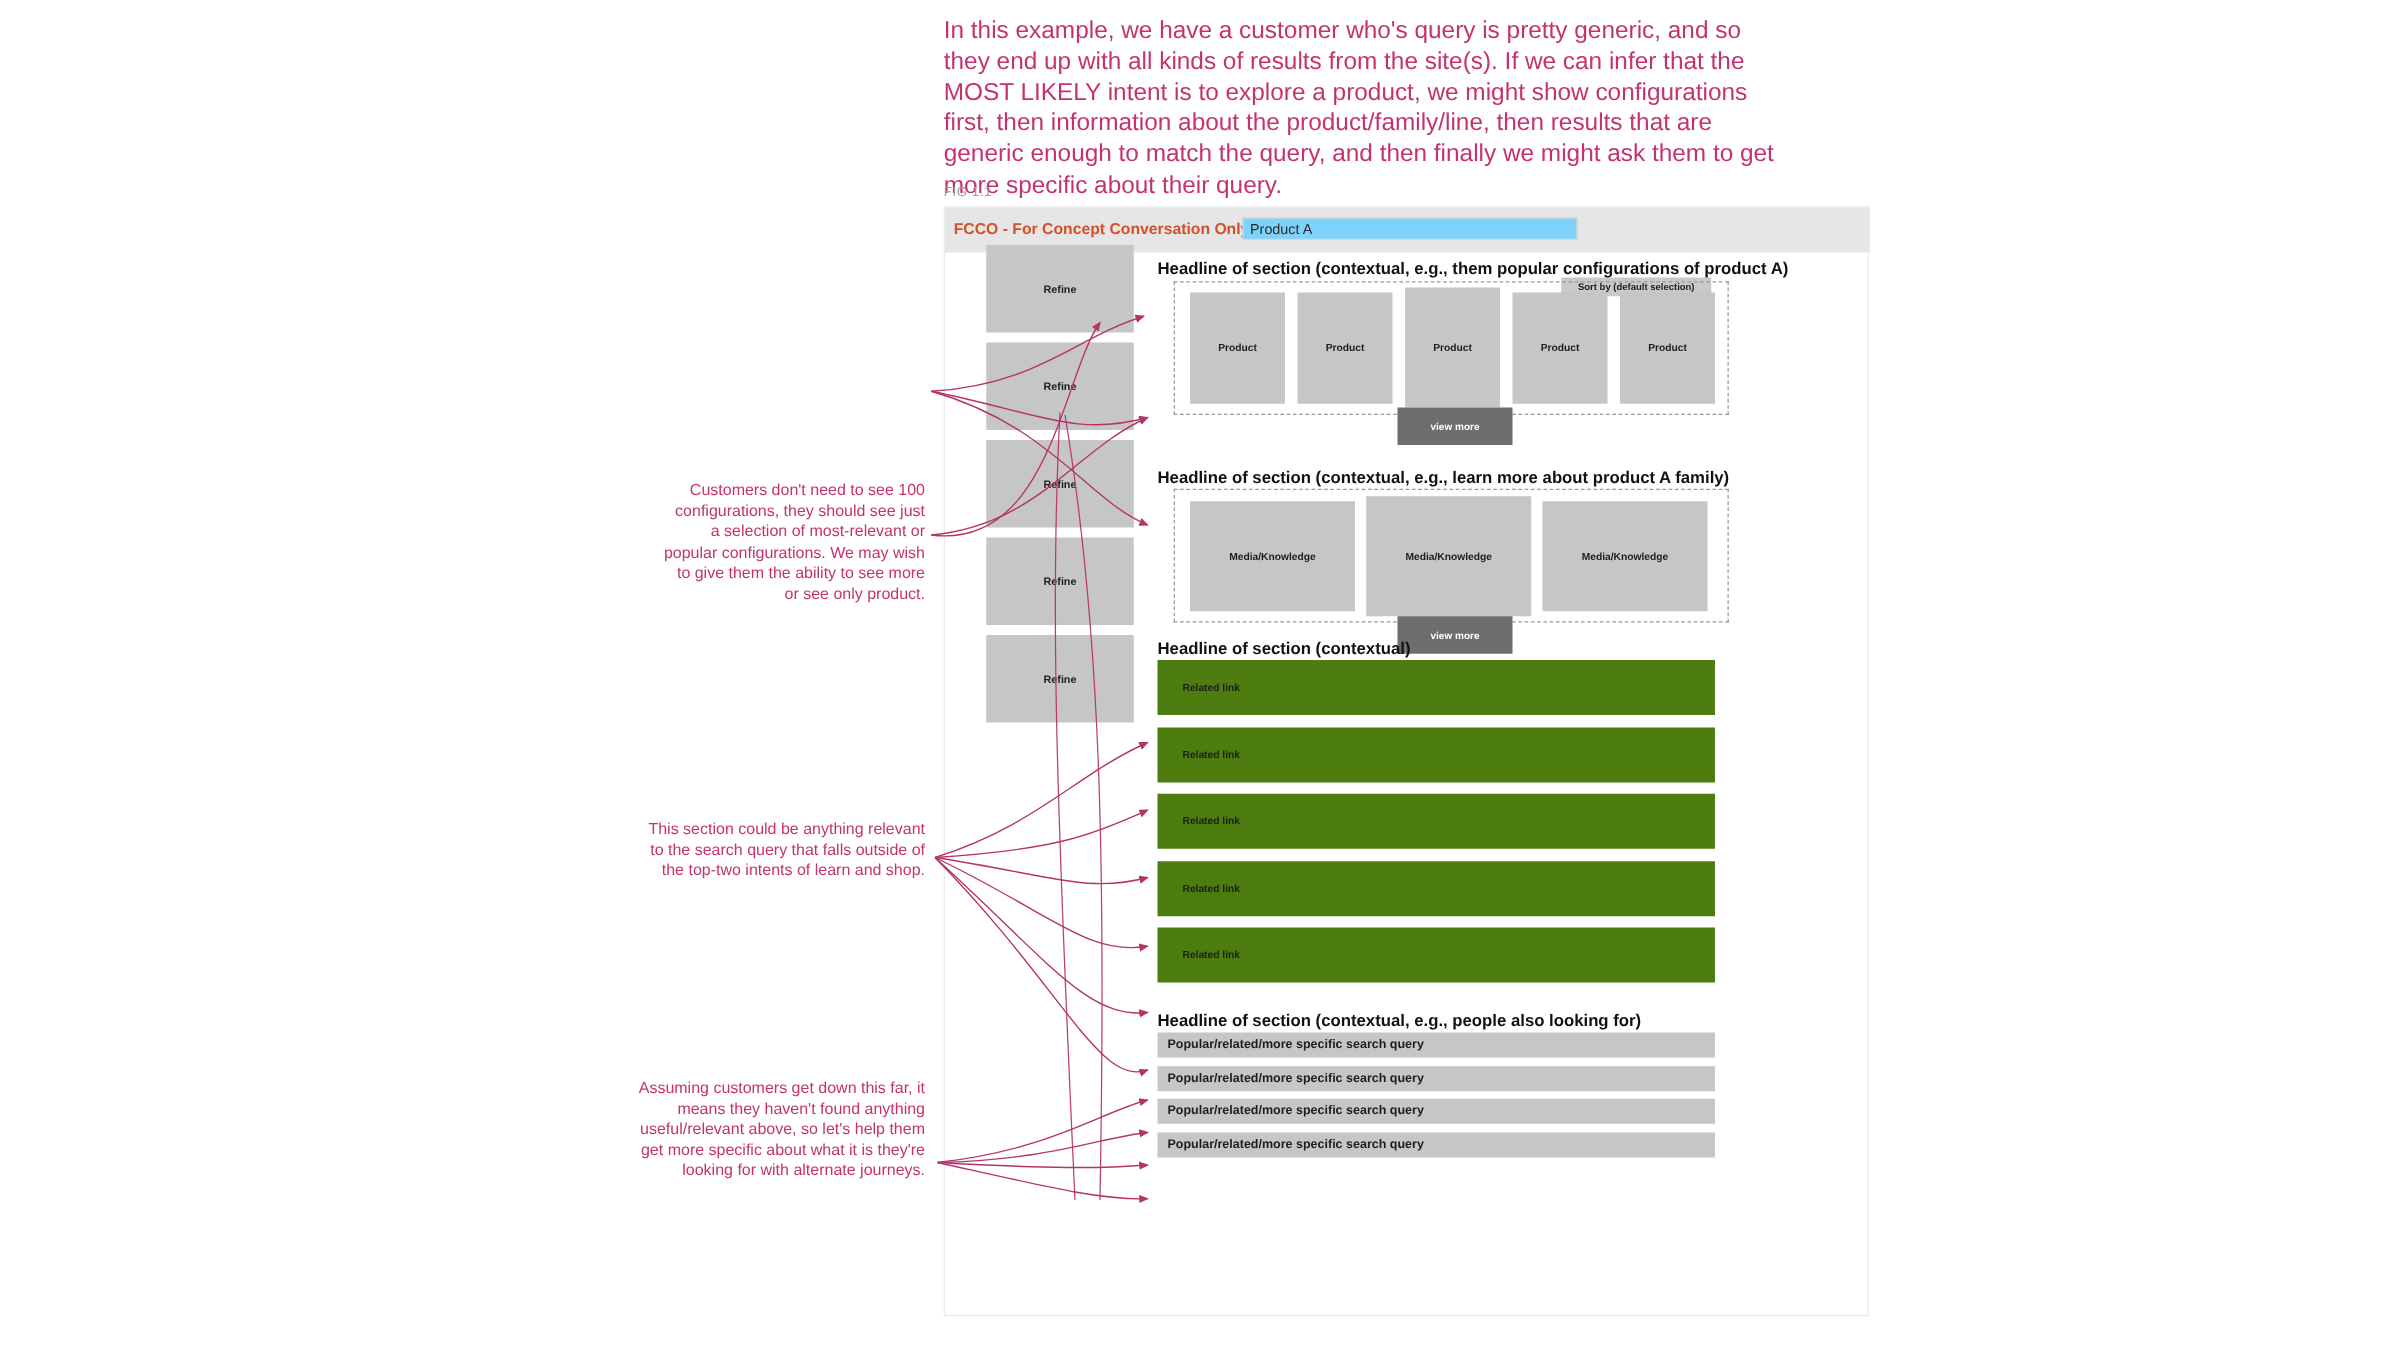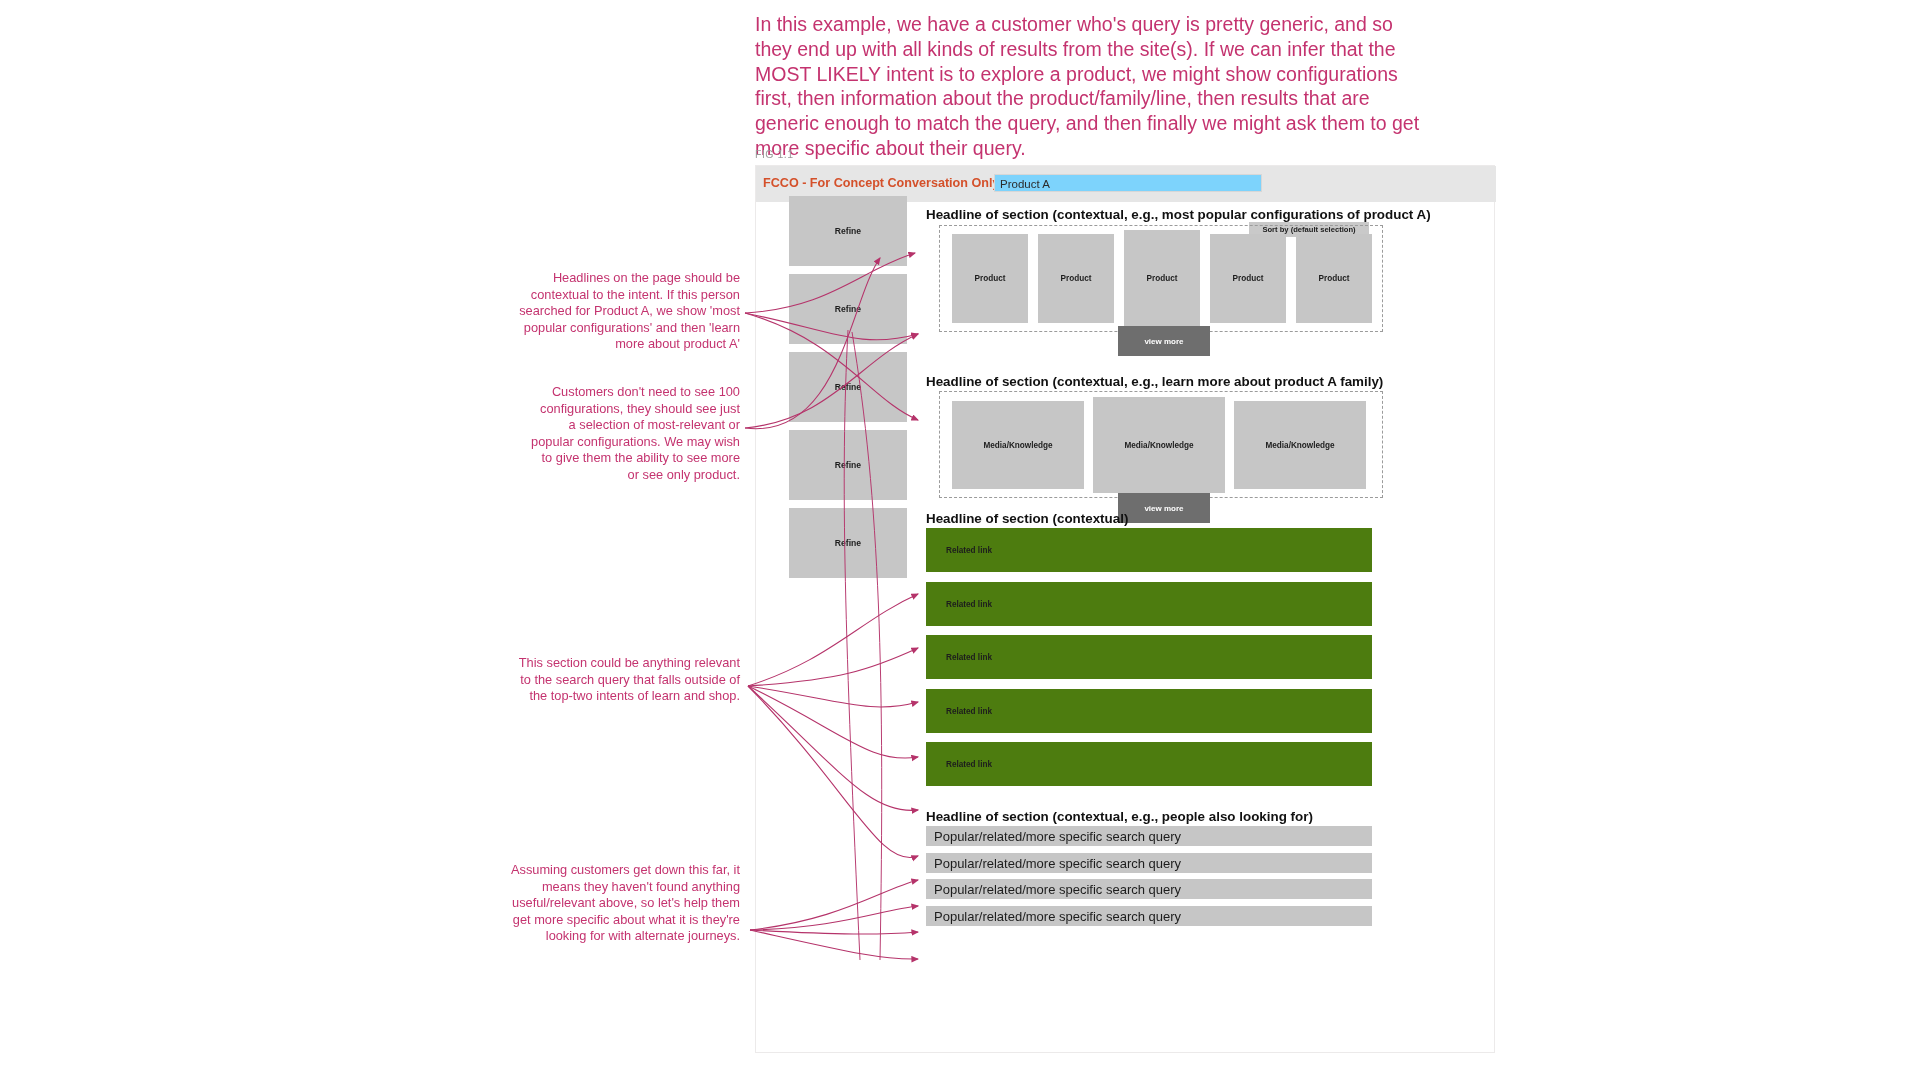--- a/index.html
+++ b/index.html
@@ -91,21 +91,21 @@
   .bar-row span {
     position:absolute; left:20px; top:50%; transform:translateY(-50%);
     font-size:8.2px; font-weight:bold; color:#1d1d1d; white-space:nowrap;
   }
 
   .query-row {
     position:absolute; left:170px; background:#c6c6c6;
   }
   .query-row span {
     position:absolute; left:8px; top:50%; transform:translateY(-50%);
-    font-size:13px; font-weight:normal; color:#1d1d1d; white-space:nowrap;
+    font-size:10px; font-weight:bold; color:#1d1d1d; white-space:nowrap;
   }
 
   
   .anno {
     position:absolute; color:#c4336f; font-size:12.8px; line-height:16.6px;
     text-align:right;
   }
 
   svg.wires { position:absolute; left:0; top:0; width:1920px; height:1080px;
               pointer-events:none; }
@@ -139,21 +139,21 @@
     <div class="refine" style="top:186px;height:70px;">
         <span>Refine</span>
       </div>
     <div class="refine" style="top:264px;height:70px;">
         <span>Refine</span>
       </div>
     <div class="refine" style="top:342px;height:70px;">
         <span>Refine</span>
       </div>
 
-    <div class="headline" style="top:41px;">Headline of section (contextual, e.g., most popular configurations of product A)</div>
+    <div class="headline" style="top:41px;">Headline of section (contextual, e.g., them popular configurations of product A)</div>
     <div class="dashed" style="left:183px;top:59px;width:444px;height:107px;"></div>
     <div class="card" style="left:196px;top:68px;width:76px;height:89px;">
         <span>Product</span>
       </div>
     <div class="card" style="left:282px;top:68px;width:76px;height:89px;">
         <span>Product</span>
       </div>
     <div class="card" style="left:368px;top:64px;width:76px;height:96px;">
         <span>Product</span>
       </div>
@@ -203,21 +203,20 @@
         <span>Popular/related/more specific search query</span>
       </div>
     <div class="query-row" style="top:713px;width:446px;height:20px;">
         <span>Popular/related/more specific search query</span>
       </div>
     <div class="query-row" style="top:740px;width:446px;height:20px;">
         <span>Popular/related/more specific search query</span>
       </div>
   </div>
 
-  <div class="anno" style="left:495px;top:270px;width:245px;">Headlines on the page should be contextual to the intent. If this person searched for Product A, we show 'most popular configurations' and then 'learn more about product A'</div>
   <div class="anno" style="left:530px;top:384px;width:210px;">Customers don't need to see 100 configurations, they should see just a selection of most-relevant or popular configurations. We may wish to give them the ability to see more or see only product.</div>
   <div class="anno" style="left:510px;top:655px;width:230px;">This section could be anything relevant to the search query that falls outside of the top-two intents of learn and shop.</div>
   <div class="anno" style="left:510px;top:862px;width:230px;">Assuming customers get down this far, it means they haven't found anything useful/relevant above, so let's help them get more specific about what it is they're looking for with alternate journeys.</div>
 
   <svg class="wires" viewBox="0 0 1920 1080">
     <defs>
       <marker id="ah" markerWidth="7" markerHeight="7" refX="6" refY="3" orient="auto">
         <path d="M0,0 L7,3 L0,6 z" fill="#b5336a"></path>
       </marker>
     </defs>

